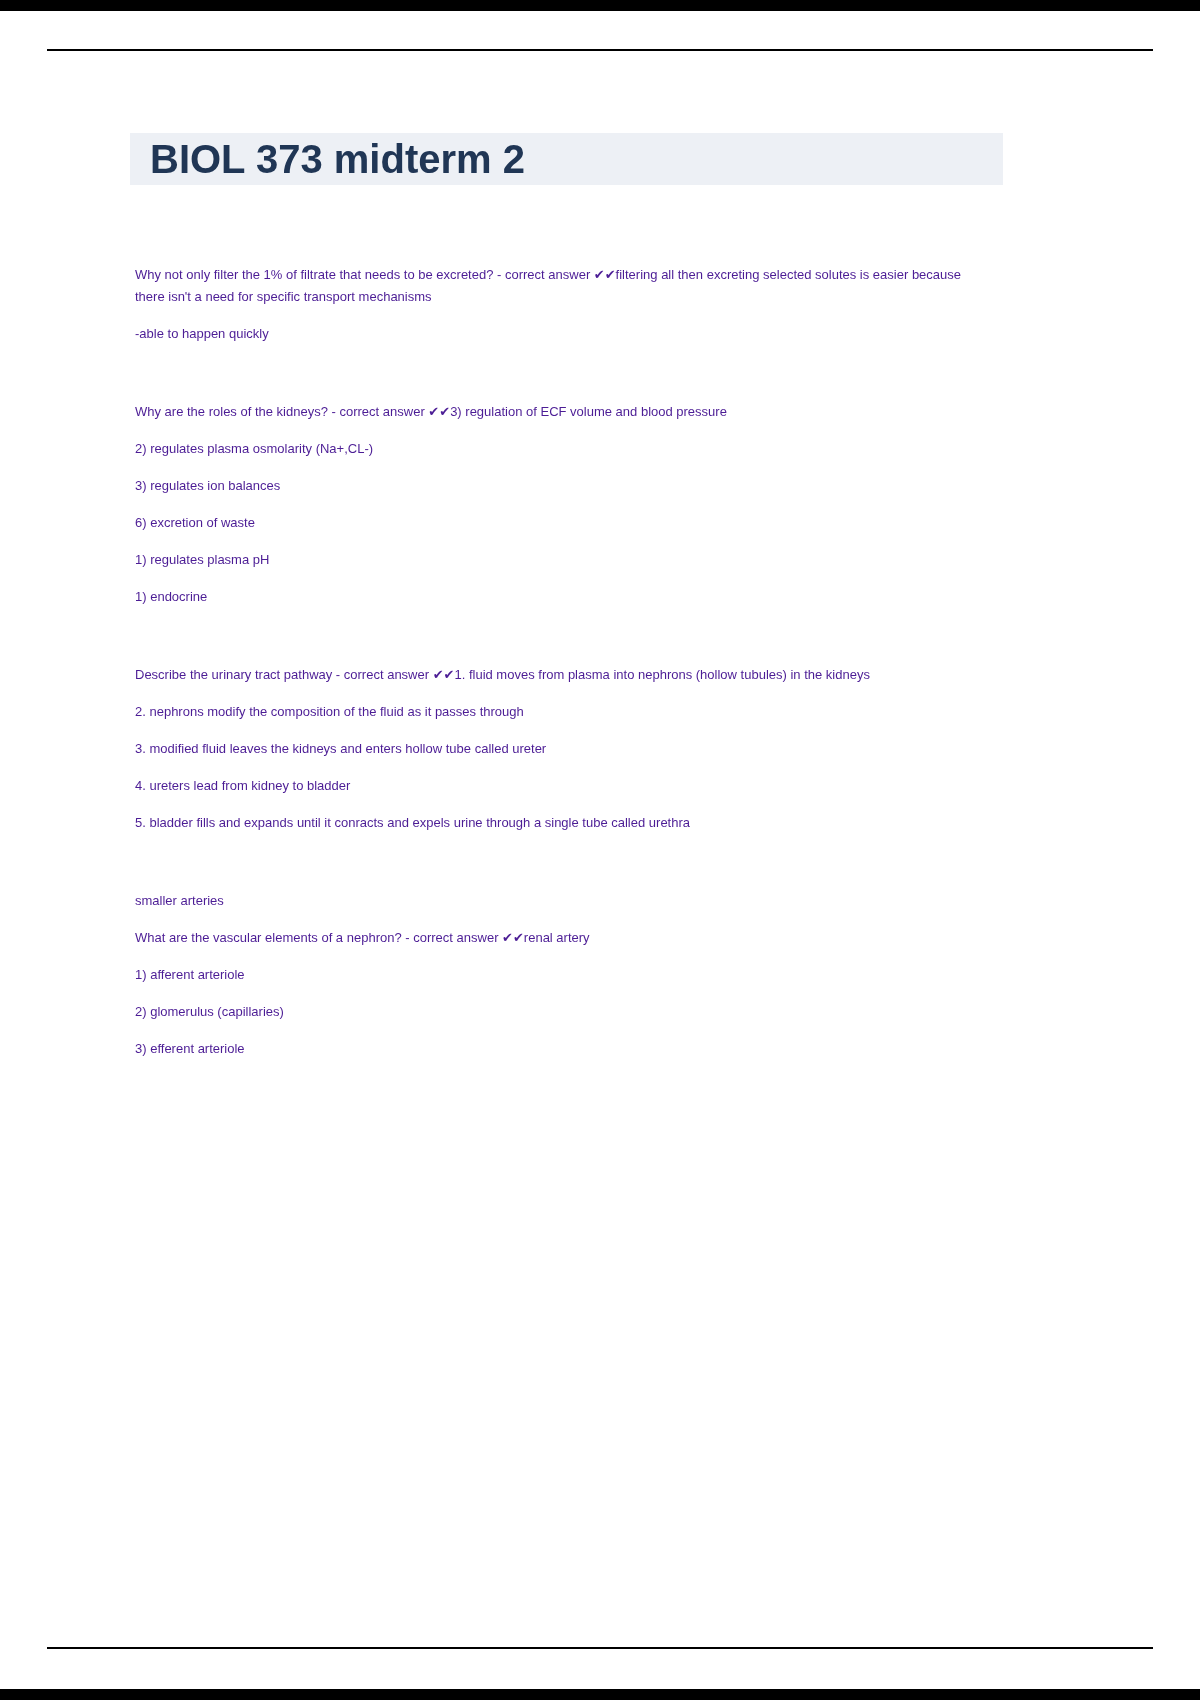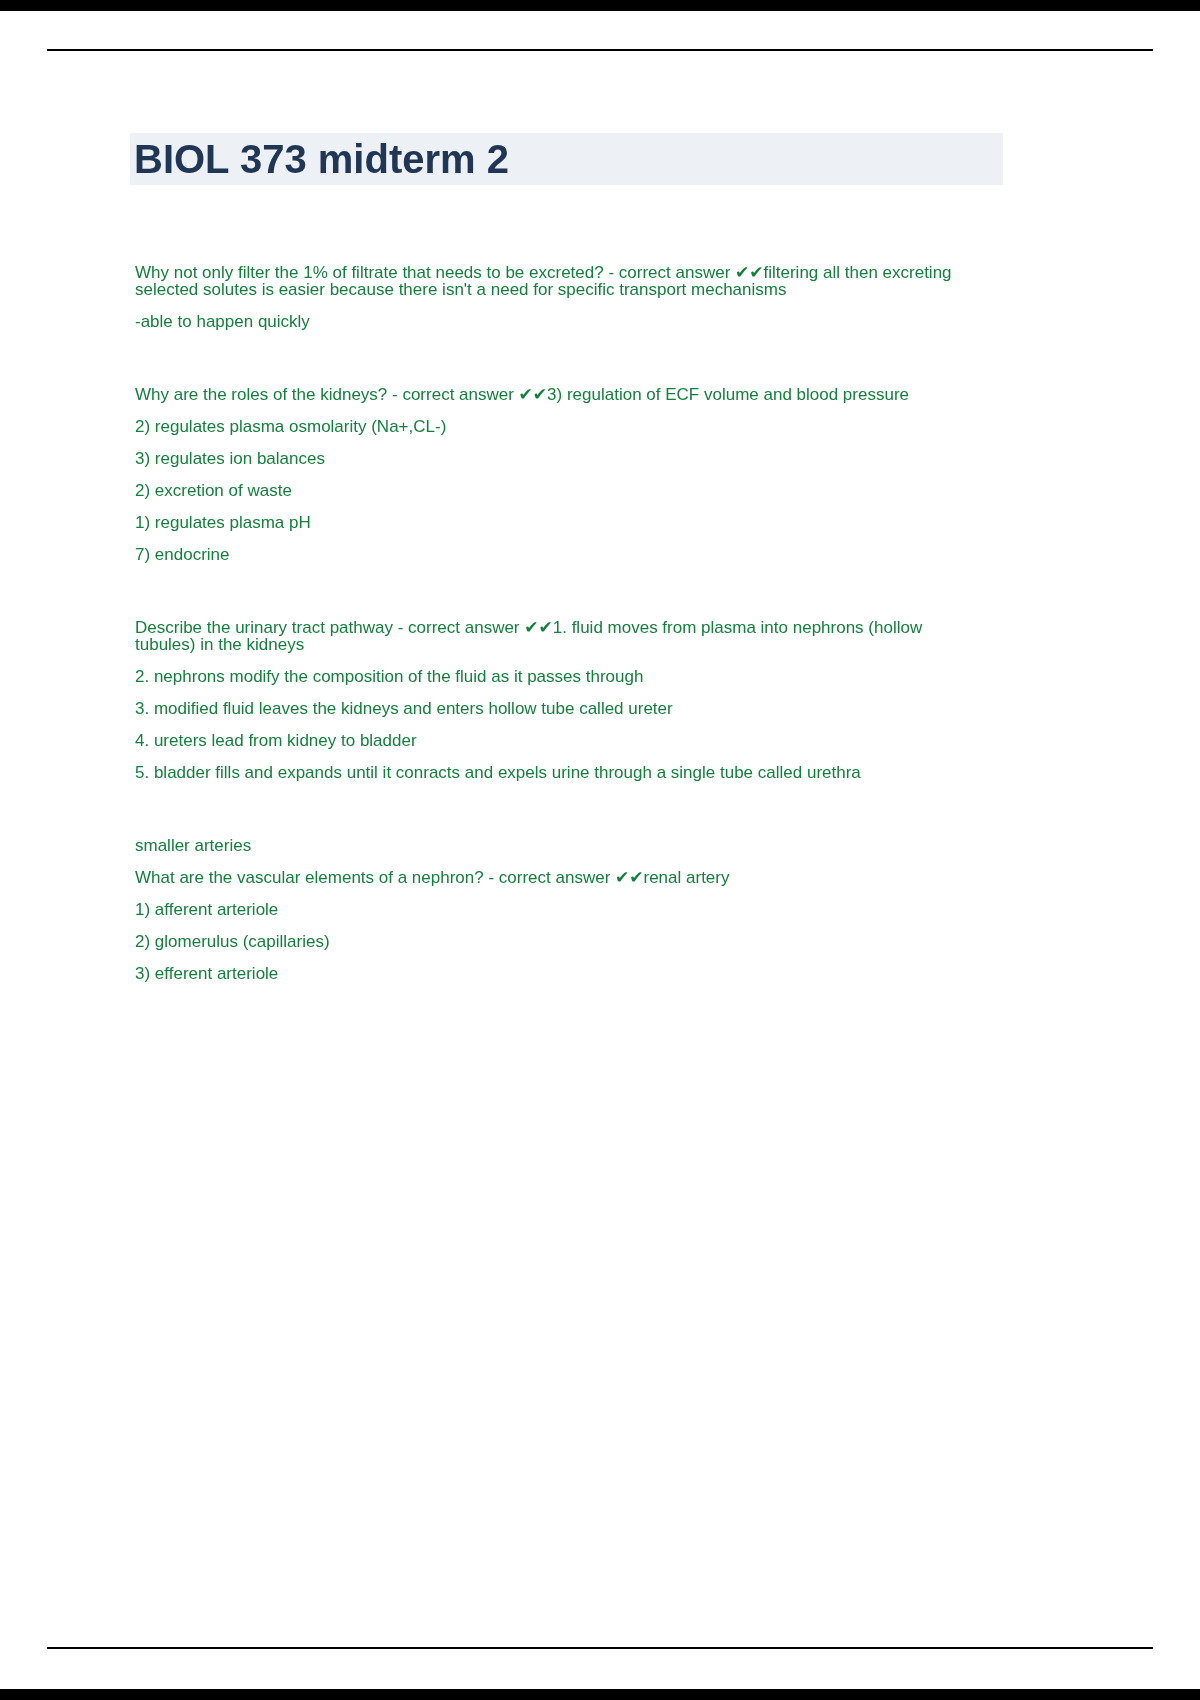--- a/index.html
+++ b/index.html
@@ -36,30 +36,30 @@
   .doc-title {
     position: absolute;
     left: 130px;
     top: 133px;
     width: 873px;
     background: #edf0f5;
     color: #203655;
     font-size: 40px;
     font-weight: 700;
     line-height: 50px;
-    padding: 1px 8px 1px 4px;
+    padding: 1px 8px 1px 20px;
   }
   .content {
     position: absolute;
     left: 135px;
     top: 264px;
     width: 845px;
-    color: #15803d;
-    font-size: 17px;
-    line-height: 17px;
+    color: #4c1d95;
+    font-size: 13px;
+    line-height: 22px;
   }
   .qa-block { margin-bottom: 56px; }
   .qa-block p { margin-bottom: 15px; }
 </style>
 </head>
 <body>
 
 <div class="page">
 
   <div class="edge-bar top"></div>
@@ -71,23 +71,23 @@
 
     <section class="qa-block">
       <p>Why not only filter the 1% of filtrate that needs to be excreted? - correct answer ✔✔filtering all then excreting selected solutes is easier because there isn't a need for specific transport mechanisms</p>
       <p>-able to happen quickly</p>
     </section>
 
     <section class="qa-block">
       <p>Why are the roles of the kidneys? - correct answer ✔✔3) regulation of ECF volume and blood pressure</p>
       <p>2) regulates plasma osmolarity (Na+,CL-)</p>
       <p>3) regulates ion balances</p>
-      <p>2) excretion of waste</p>
+      <p>6) excretion of waste</p>
       <p>1) regulates plasma pH</p>
-      <p>7) endocrine</p>
+      <p>1) endocrine</p>
     </section>
 
     <section class="qa-block">
       <p>Describe the urinary tract pathway - correct answer ✔✔1. fluid moves from plasma into nephrons (hollow tubules) in the kidneys</p>
       <p>2. nephrons modify the composition of the fluid as it passes through</p>
       <p>3. modified fluid leaves the kidneys and enters hollow tube called ureter</p>
       <p>4. ureters lead from kidney to bladder</p>
       <p>5. bladder fills and expands until it conracts and expels urine through a single tube called urethra</p>
     </section>
 

